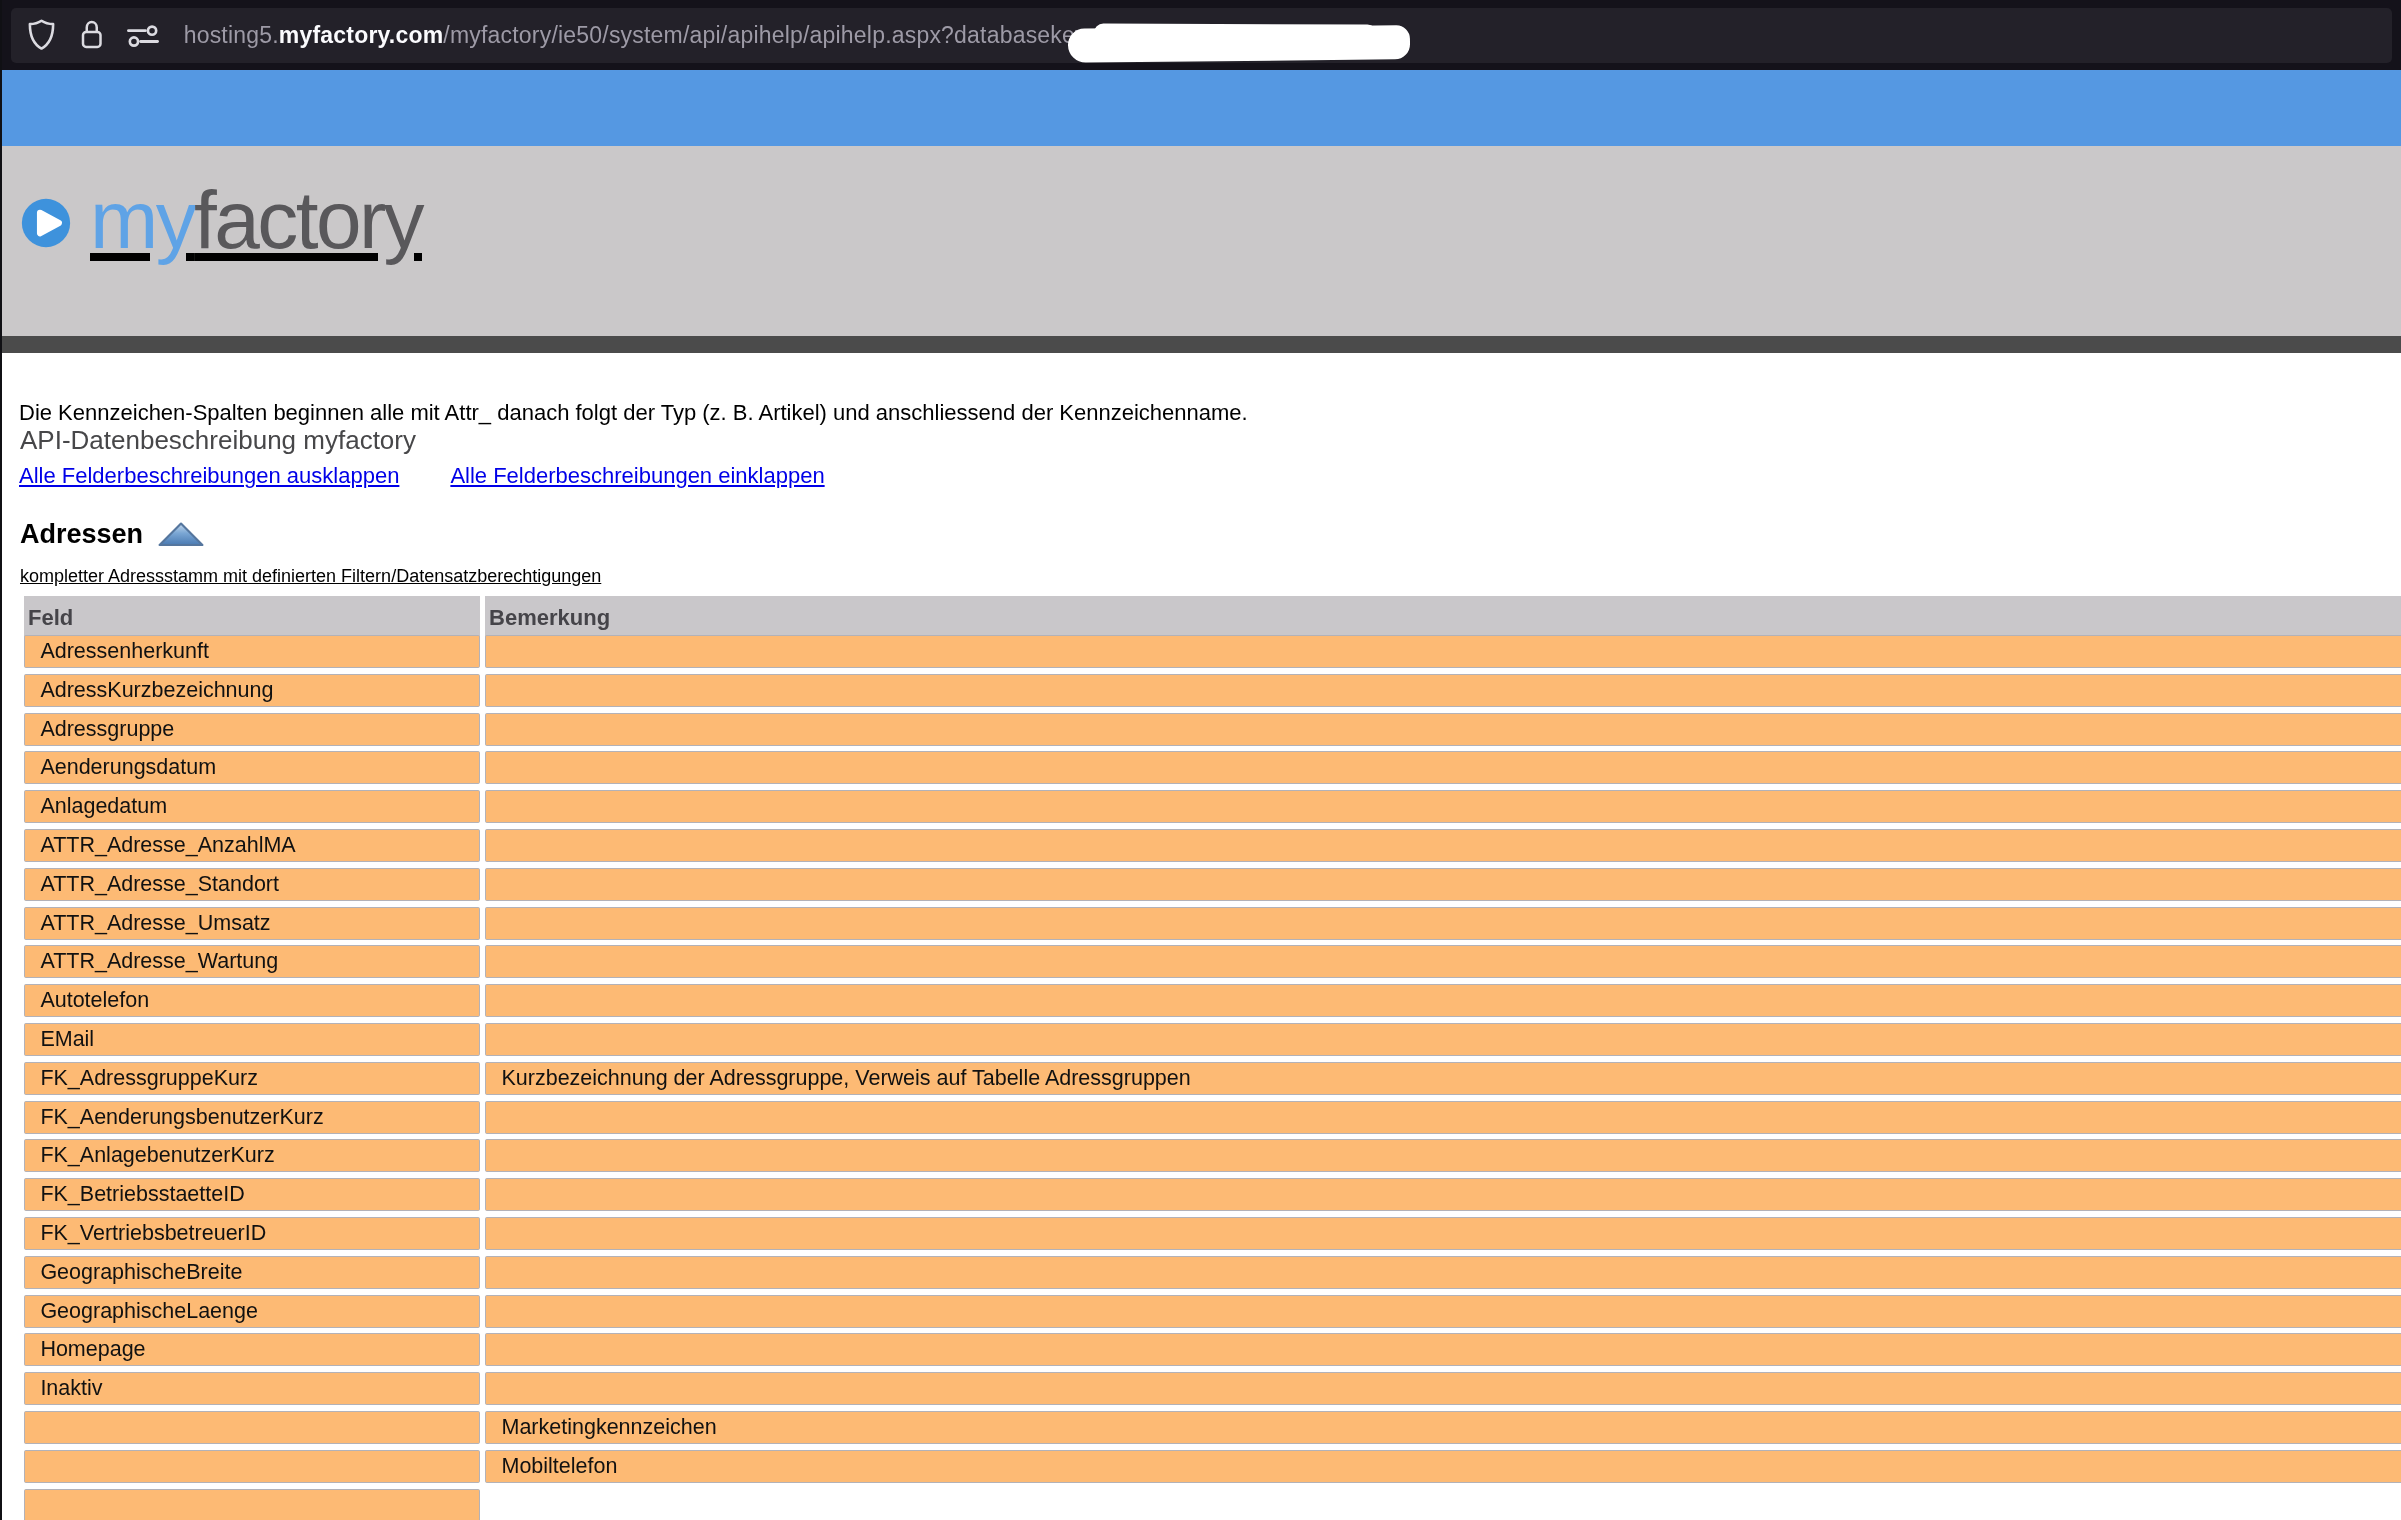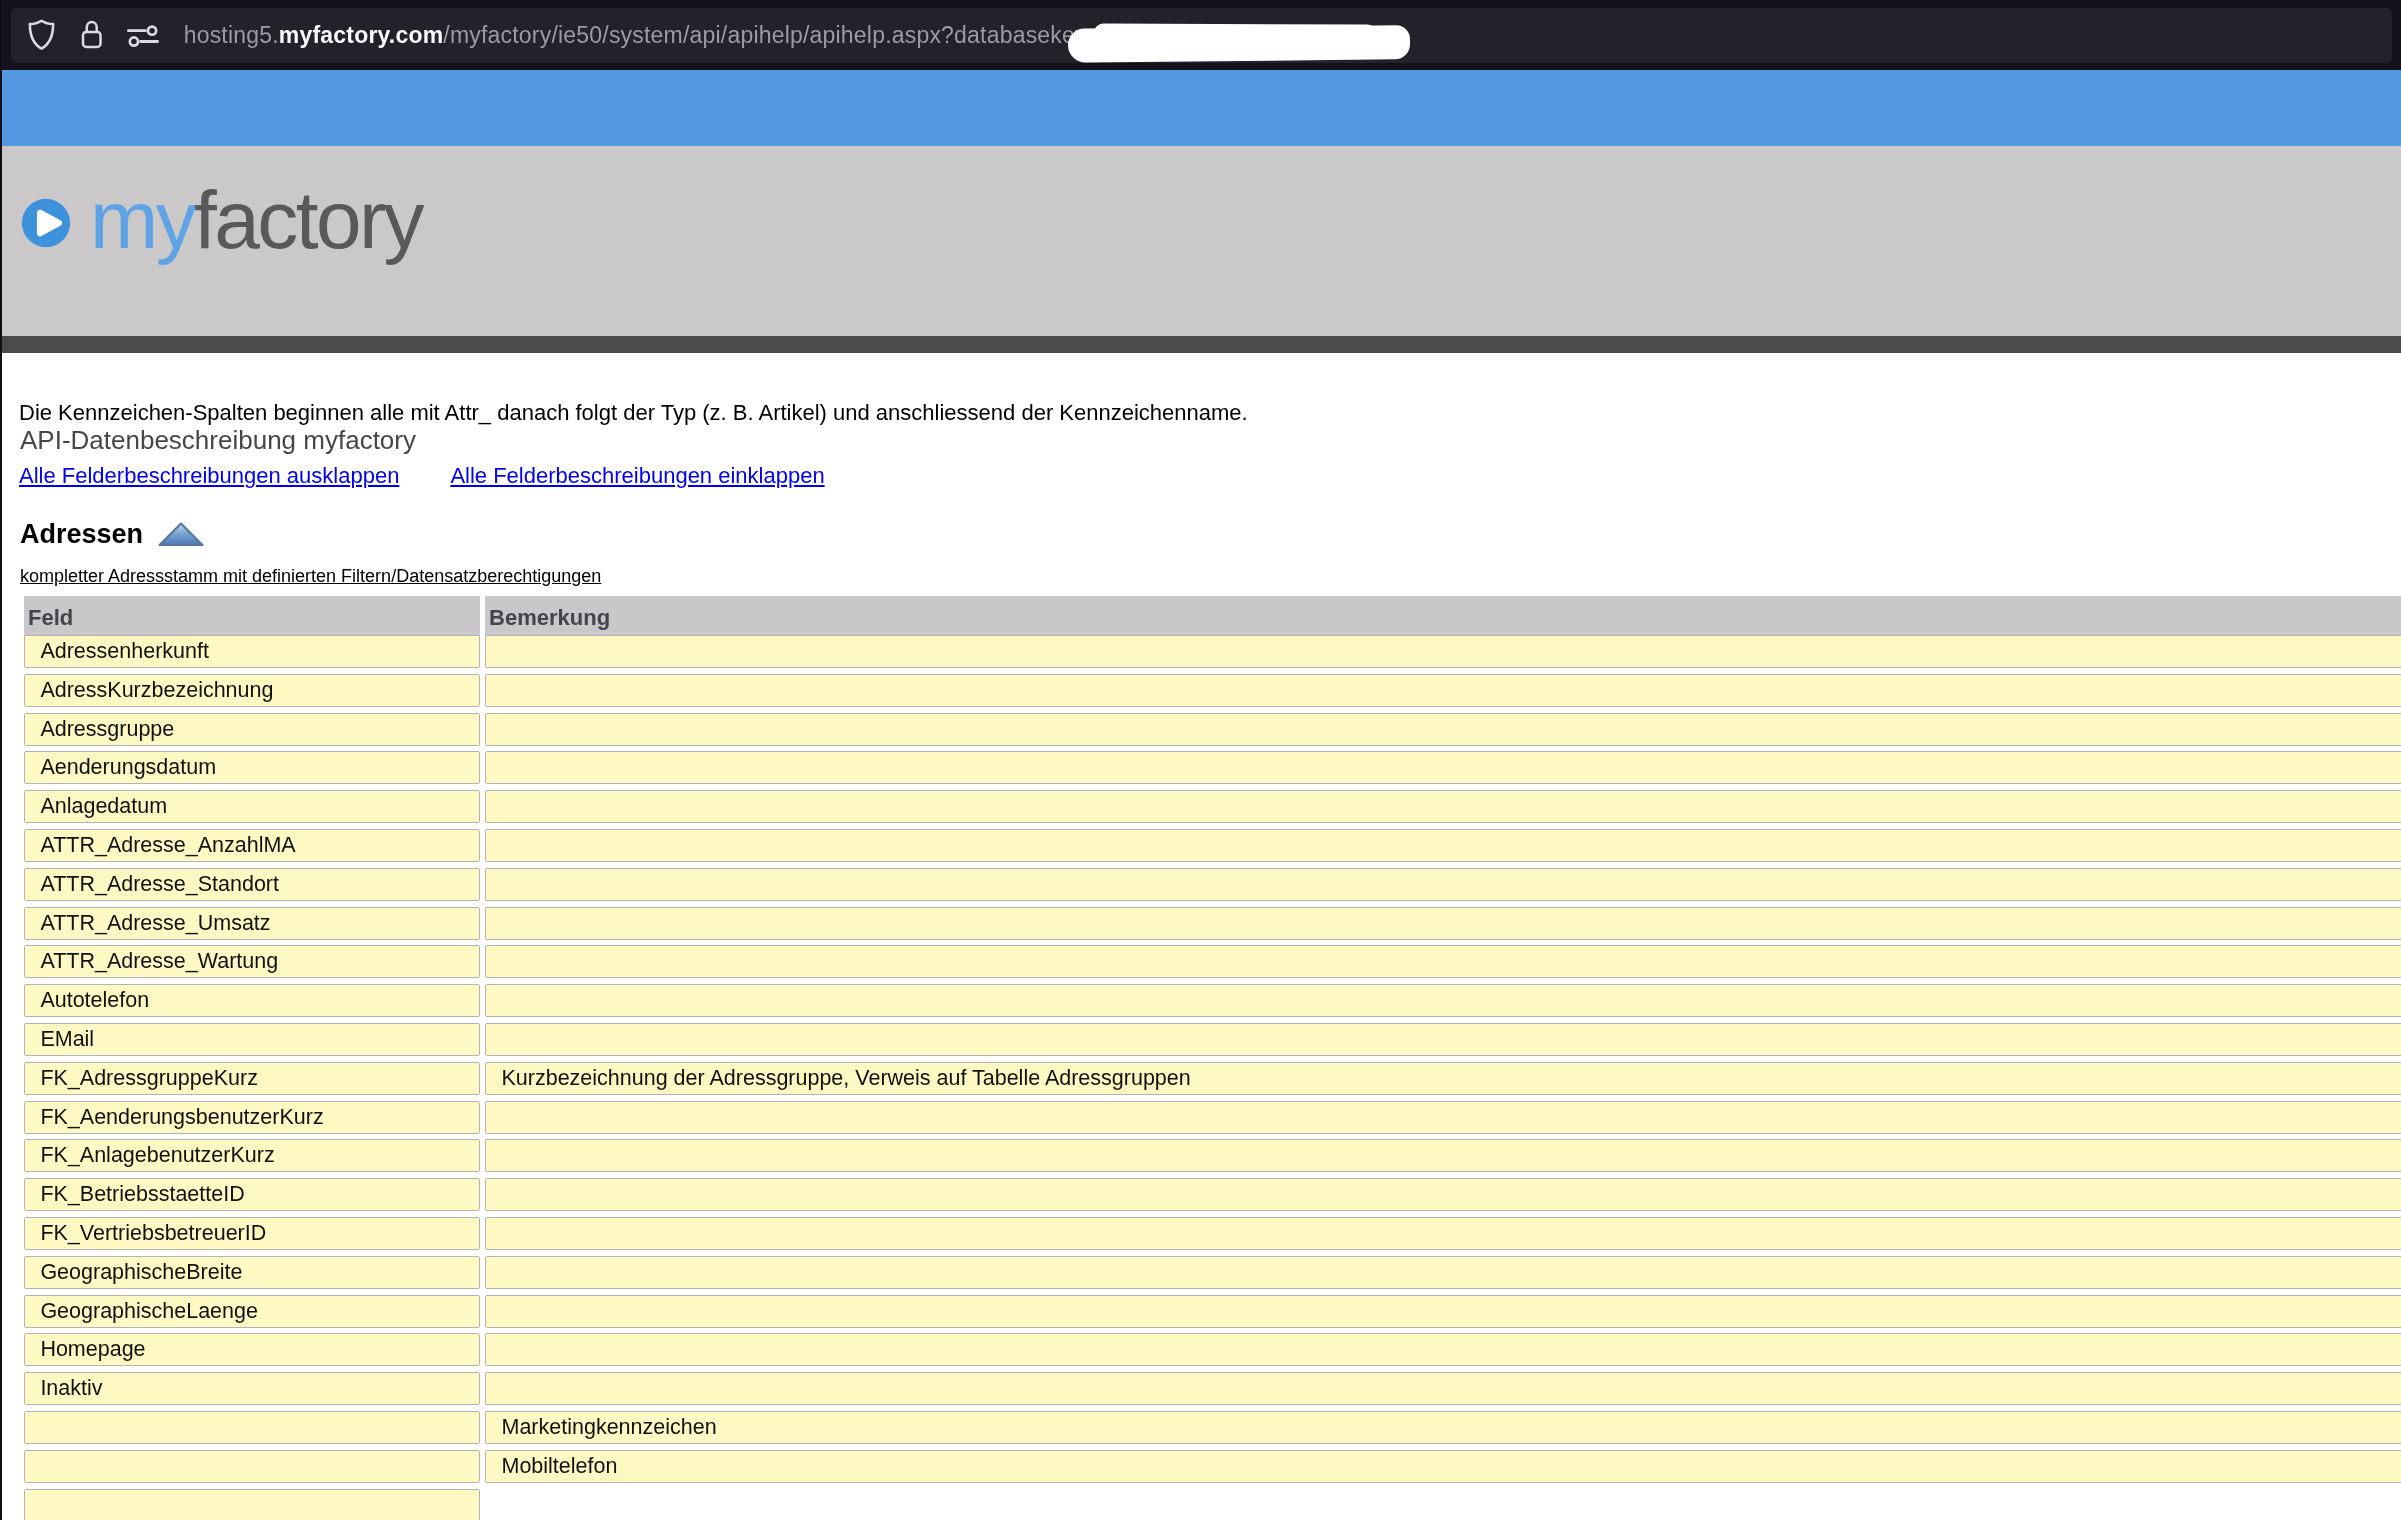--- a/index.html
+++ b/index.html
@@ -32,21 +32,21 @@
     transform:rotate(-0.6deg);
   }
   .redaction:after {
     content:""; position:absolute; left:26px; top:-3.4px; width:283px; height:19px;
     background:#ffffff; border-radius:10.3px; transform:rotate(0.8deg);
   }
 
   
   .bluebar { height:76px; background:#5598e2; }
   .pageheader { height:190px; background:#cac8c9; position:relative; }
-  .logo { position:absolute; left:19px; top:36px; display:flex; align-items:center; }
+  .logo { position:absolute; left:19px; top:36px; display:flex; align-items:center;text-decoration:underline; }
   .logo-badge { width:50px; height:50px; margin-right:19px; }
   .logo-text {
     font-size:82px; font-weight:200; letter-spacing:-2.6px; line-height:1;
     position:relative; top:-3.4px;
   }
   .logo-my { color:#5fa3e6; }
   .logo-factory { color:#59585b; }
   .page-subtitle {
     position:absolute; left:18px; top:279px;
     font-size:26px; color:#474749;
@@ -79,21 +79,21 @@
     column-gap:5.1px;
     row-gap:5.8px;
     grid-auto-rows:33px;
   }
   .th {
     height:43px; background:#c9c7ca;
     font-size:22px; font-weight:700; color:#454449;
     display:flex; align-items:center; padding-left:4px;
   }
   .td {
-    height:33px; background:#fef9c3;
+    height:33px; background:#fdba74;
     border:0.9px solid #b3b2b8; border-radius:1.7px;
     font-size:21.5px; color:#111111;
     display:flex; align-items:center; padding-left:15.4px;
     white-space:nowrap; overflow:hidden;
   }
 </style>
 </head>
 <body>
 
 <div class="urlbar">

